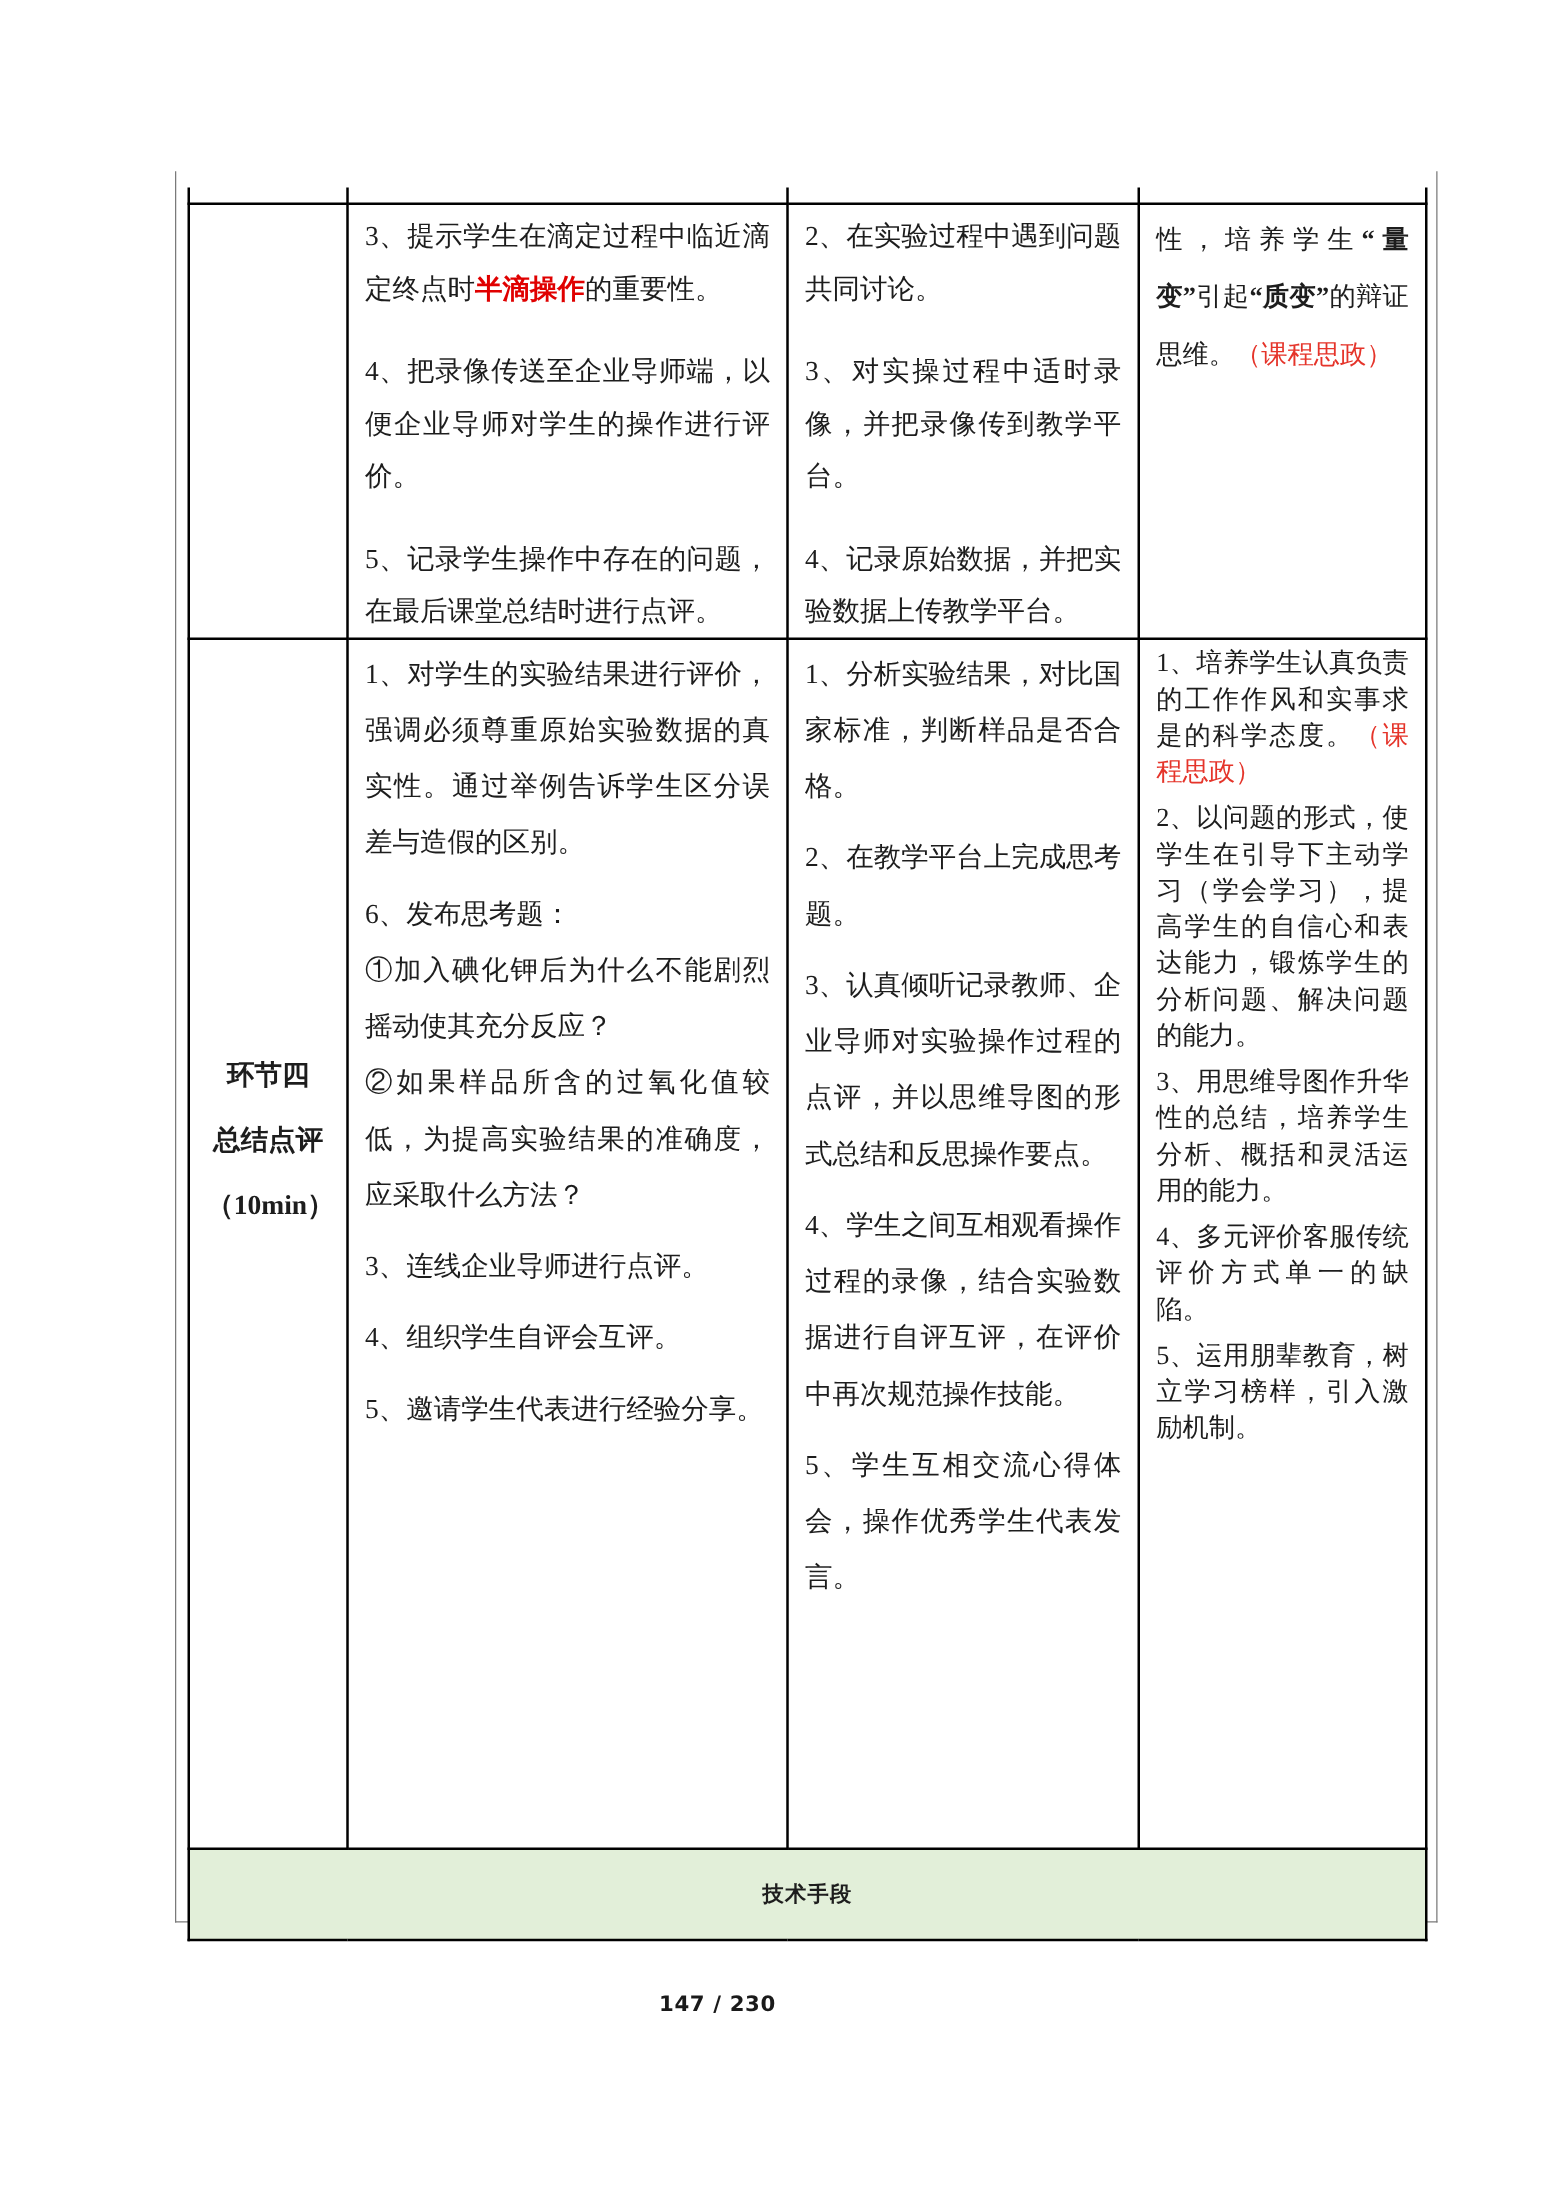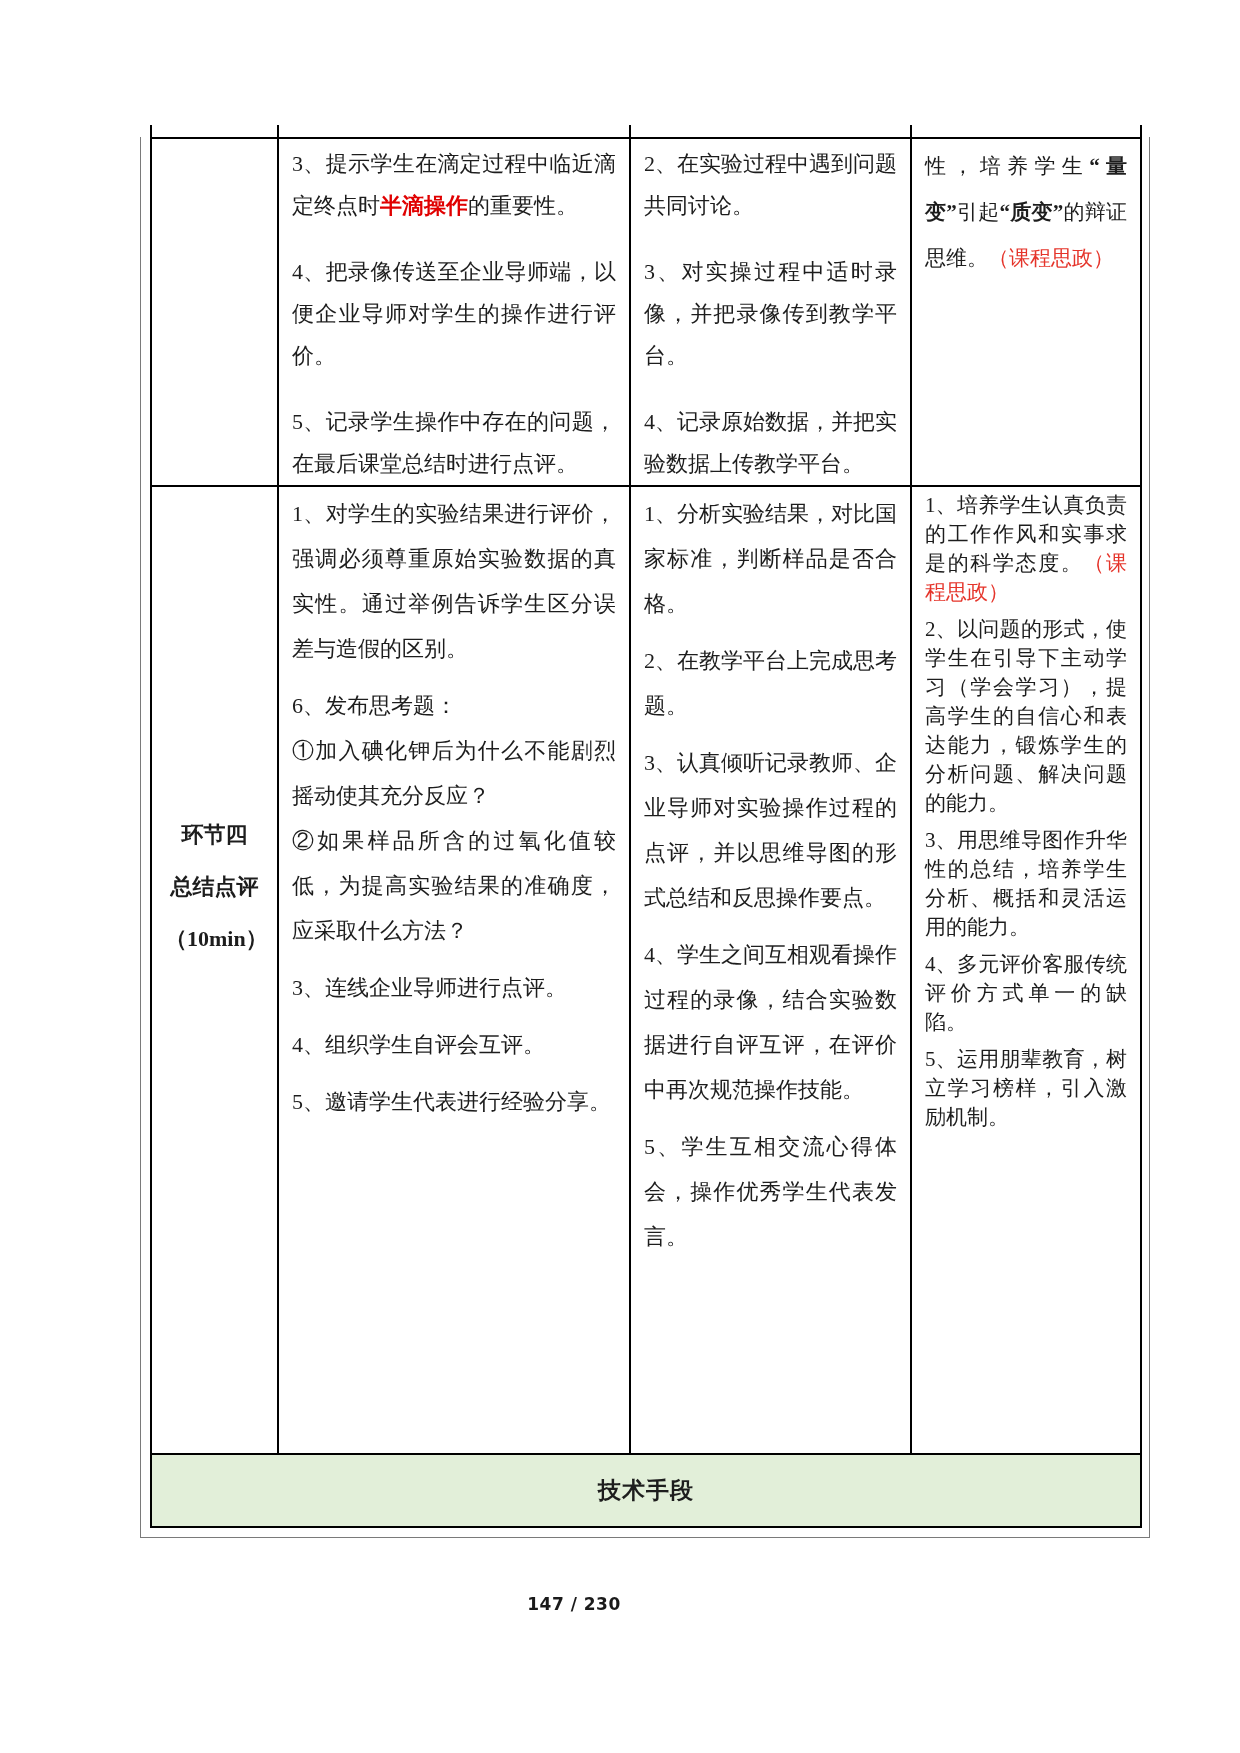--- a/index.html
+++ b/index.html
@@ -13,21 +13,21 @@
   html,body{margin:0;padding:0;}
   body{
     width:1240px;height:1753px;position:relative;background:#ffffff;
     font-family:"Liberation Serif","DejaVu Serif",serif;color:var(--ink);
   }
   .frame{
     position:absolute;left:140px;top:137px;width:1010px;height:1401px;
     border:1px solid var(--frame);border-top:none;box-sizing:border-box;
   }
   table.lesson{
-    position:absolute;left:150px;top:125px;width:990px;
+    position:absolute;left:150px;top:150px;width:990px;
     border-collapse:collapse;table-layout:fixed;
   }
   td{
     border:2px solid var(--line);vertical-align:top;overflow:hidden;
     padding:4px 13px 0 13px;box-sizing:border-box;
   }
   tr.r0 td{border-top:none;padding:0;height:13px;}
   tr.r1{height:347px;}
   tr.r2{height:968px;}
   tr.r3{height:73px;}
@@ -44,21 +44,21 @@
   .para.tight{margin-top:0 !important;}
   .red-bold{color:var(--red-bold);font-weight:bold;}
   .bold{font-weight:bold;}
   .red{color:var(--red-note);}
   td.stage{
     text-align:center;font-weight:bold;font-size:22px;padding-top:322px;
   }
   td.stage .line{line-height:52px;}
   td.tech{
     background:var(--green);text-align:center;vertical-align:middle;
-    font-weight:bold;font-size:23px;padding:0;letter-spacing:1px;
+    font-weight:bold;font-size:17px;padding:0;letter-spacing:1px;
   }
   .pagenum{
     position:absolute;top:1594px;left:0;width:1148px;text-align:center;
     font-family:"DejaVu Sans","Liberation Sans",sans-serif;
     font-weight:bold;font-size:17px;color:#1a1a1a;letter-spacing:0.5px;
   }
 </style>
 </head>
 <body>
 

